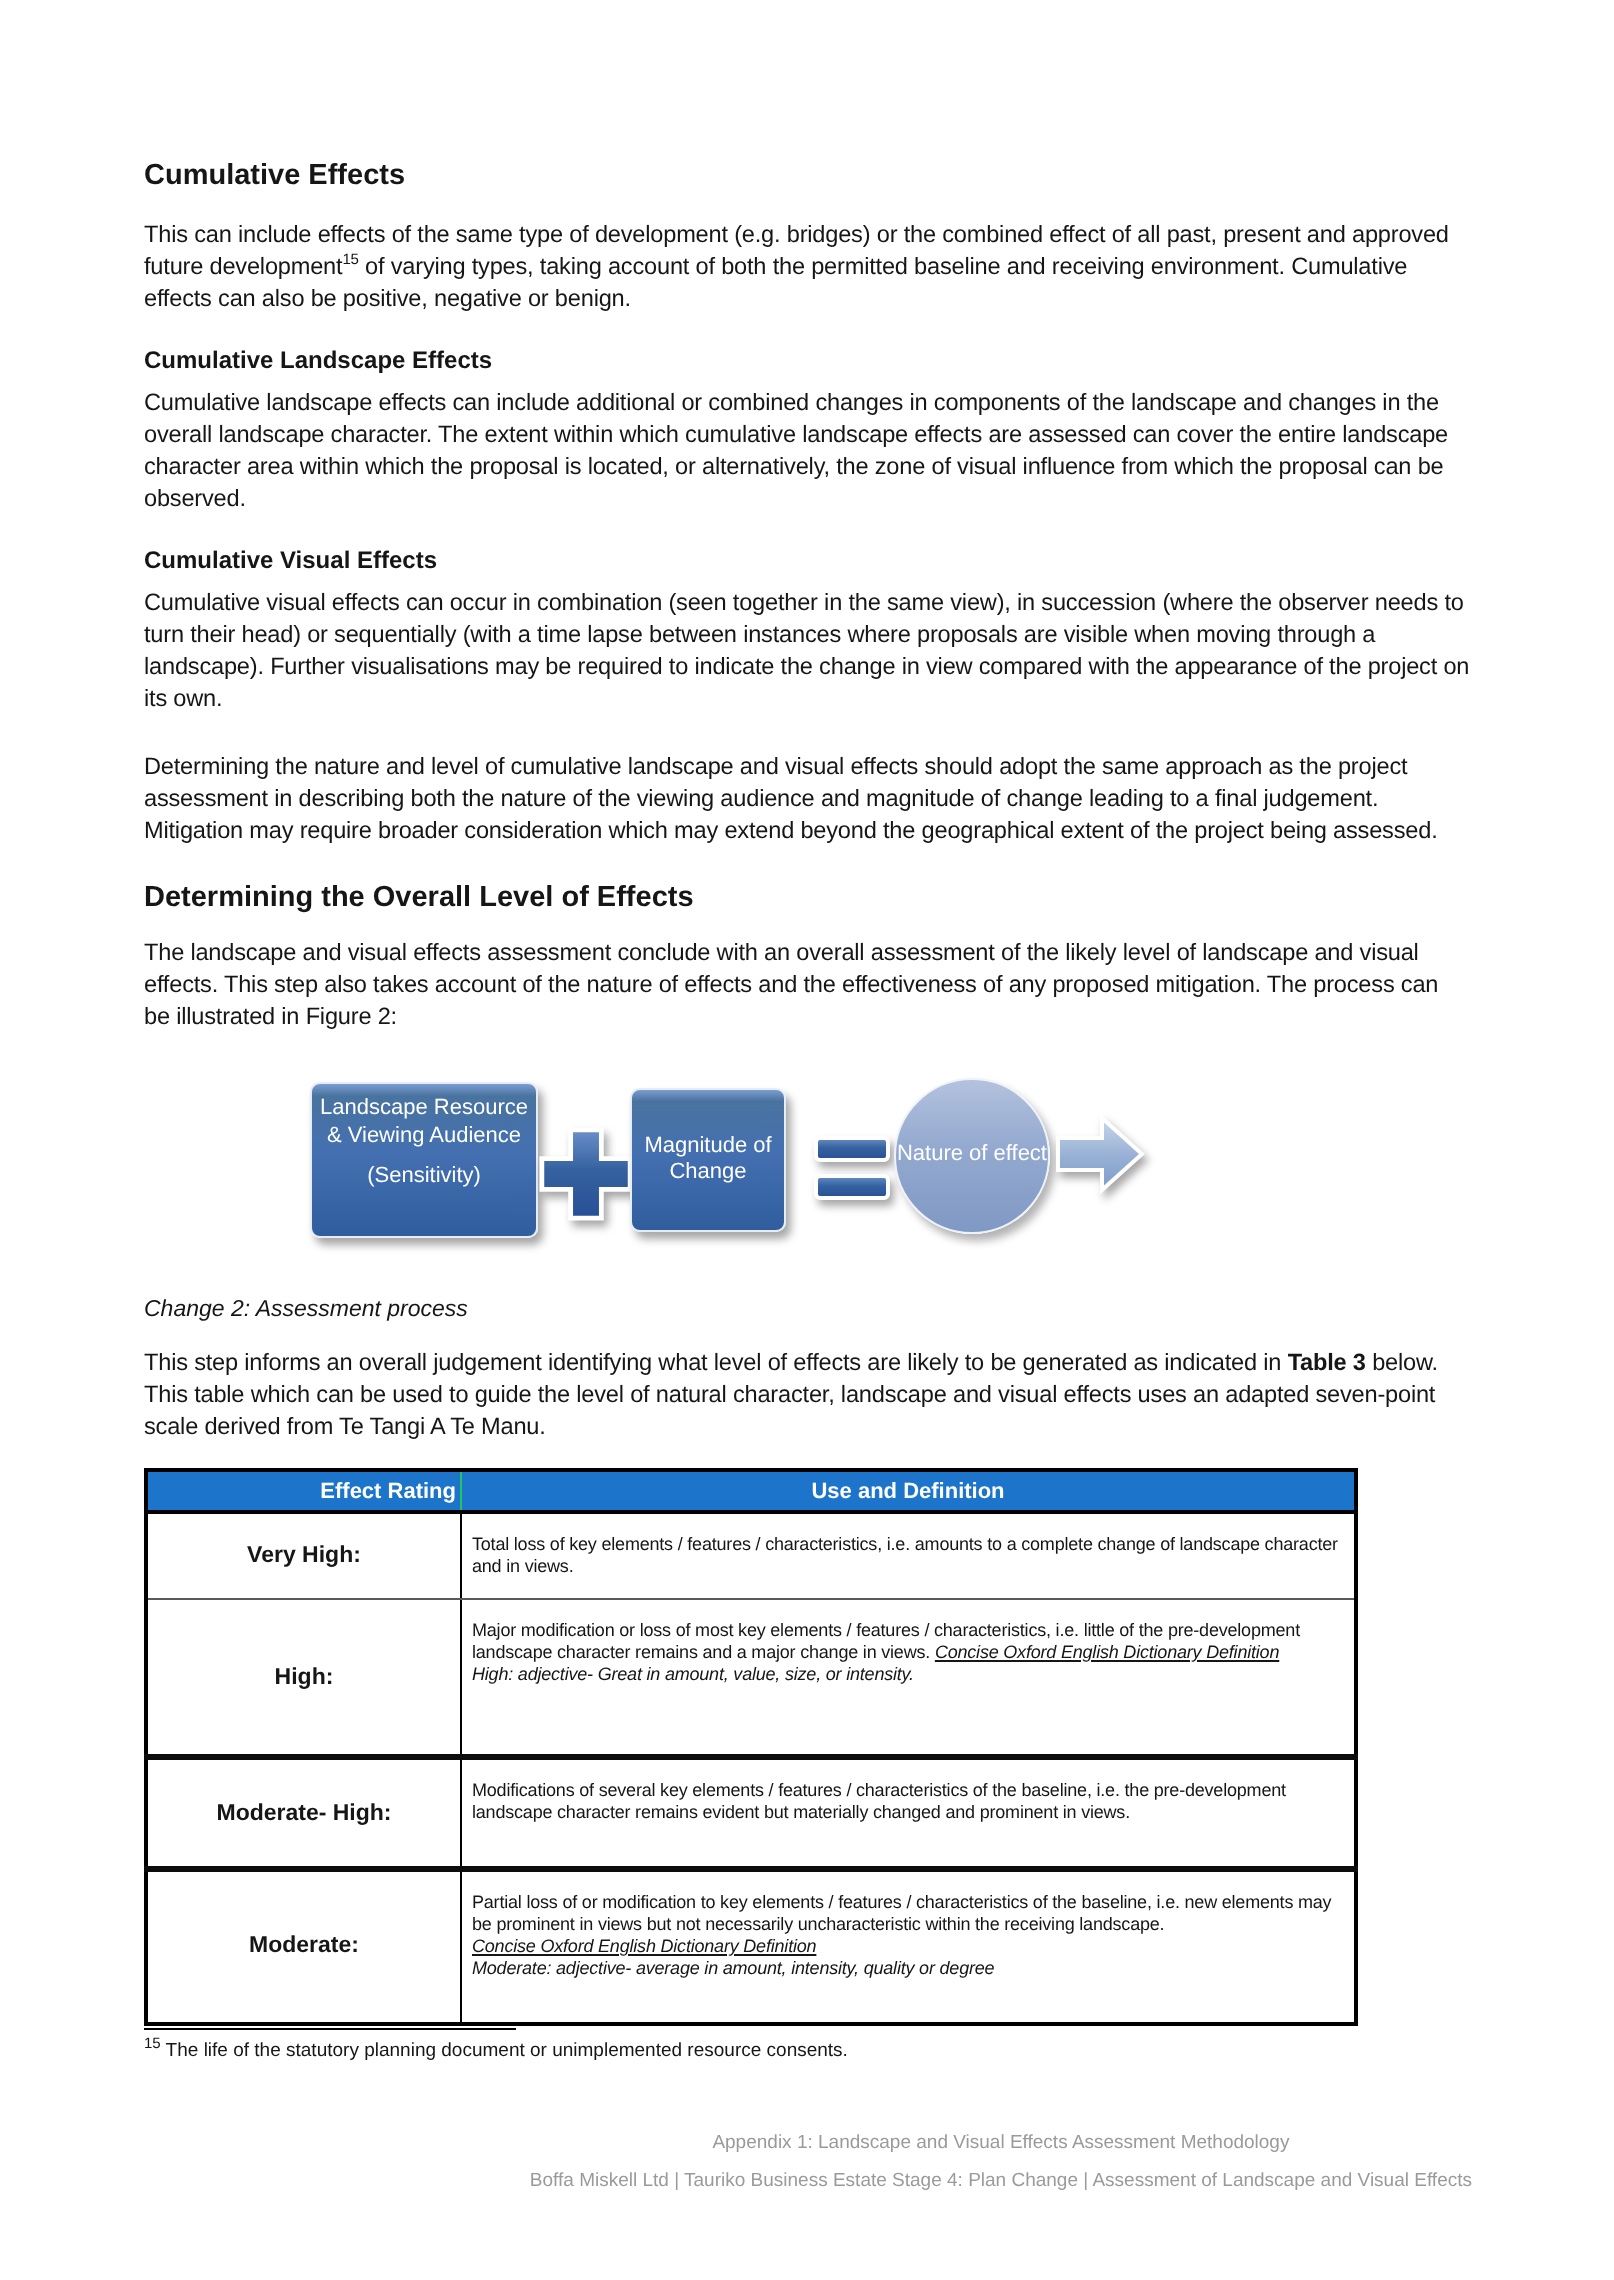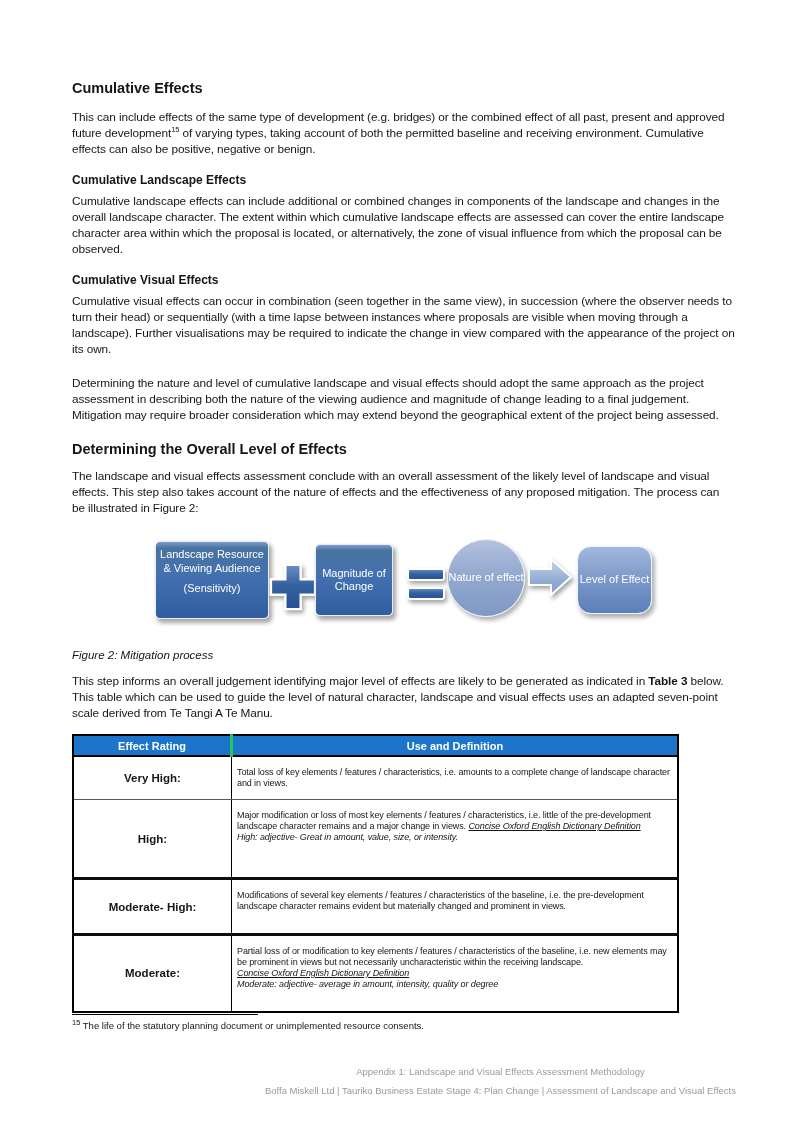--- a/index.html
+++ b/index.html
@@ -49,21 +49,21 @@
   .dg-arrow{left:455px;top:19px;}
 
   .figcaption{font-style:italic;font-size:11.5px;margin:10px 0 0 0;line-height:14px;}
 
   
   table.fx{border-collapse:collapse;margin-top:13px;width:607px;border:2px solid #000;table-layout:fixed;}
   table.fx th{
     background:#1c75cb;color:#fff;font-size:11px;font-weight:bold;text-align:center;
     height:17px;padding:1px 2px;border-bottom:2px solid #000;
   }
-  table.fx th.c1{width:152px;border-right:3px solid #22c55e;}
+  table.fx th.c1{width:152px;border-right:1px solid #22c55e;text-align:right;}
   table.fx td{vertical-align:top;padding:10px 5px;}
   table.fx td.rating{
     width:152px;border-right:1px solid #000;font-weight:bold;font-size:11.5px;
     text-align:center;vertical-align:middle;
   }
   table.fx td.def{font-size:9px;line-height:11px;letter-spacing:-0.1px;}
   tr.r1{height:38px;} tr.r2{height:79px;} tr.r3{height:56px;} tr.r4{height:77px;}
   tr.r1 td{border-bottom:1px solid #5a5a5a;}
   tr.r2 td{border-bottom:3px solid #0d0d0d;}
   tr.r3 td{border-bottom:3px solid #0d0d0d;}
@@ -128,28 +128,25 @@
         <defs>
           <linearGradient id="garr" x1="0" y1="0" x2="0" y2="1">
             <stop offset="0" stop-color="#c9d7ea"></stop>
               <stop offset="0.55" stop-color="#96afd4"></stop>
               <stop offset="1" stop-color="#7e9cc9"></stop>
           </linearGradient>
         </defs>
         <path d="M2 14 H24 V4 L44 22 L24 40 V30 H2 Z" fill="url(#garr)" stroke="#ffffff" stroke-width="2"></path>
       </svg>
 
-      <div class="dg-box3">
-        <div>Level of Effect</div>
-      </div>
     </div>
 
-    <p class="figcaption">Figure 2: Mitigation process</p>
+    <p class="figcaption">Change 2: Assessment process</p>
 
-    <p class="para sp11"><span>This step informs an overall judgement identifying major level of effects are likely to be generated as indicated in </span><span class="bold">Table 3</span><span> below.  This table which can be used to guide the level of natural character, landscape and visual effects uses an adapted seven-point scale derived from Te Tangi A Te Manu.</span></p>
+    <p class="para sp11"><span>This step informs an overall judgement identifying what level of effects are likely to be generated as indicated in </span><span class="bold">Table 3</span><span> below.  This table which can be used to guide the level of natural character, landscape and visual effects uses an adapted seven-point scale derived from Te Tangi A Te Manu.</span></p>
 
     <table class="fx">
       <thead>
         <tr>
           <th class="c1">Effect Rating</th>
           <th>Use and Definition</th>
         </tr>
       </thead>
       <tbody>
         <tr class="r1">

